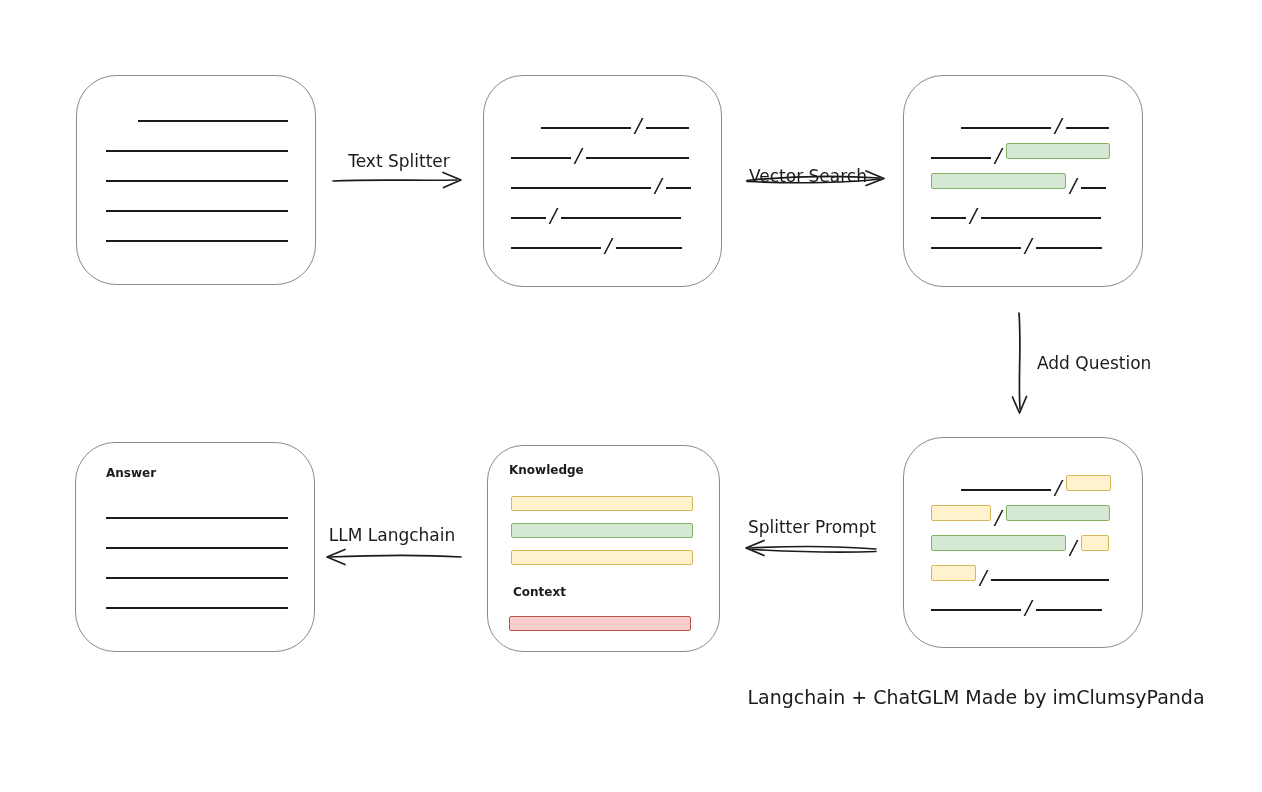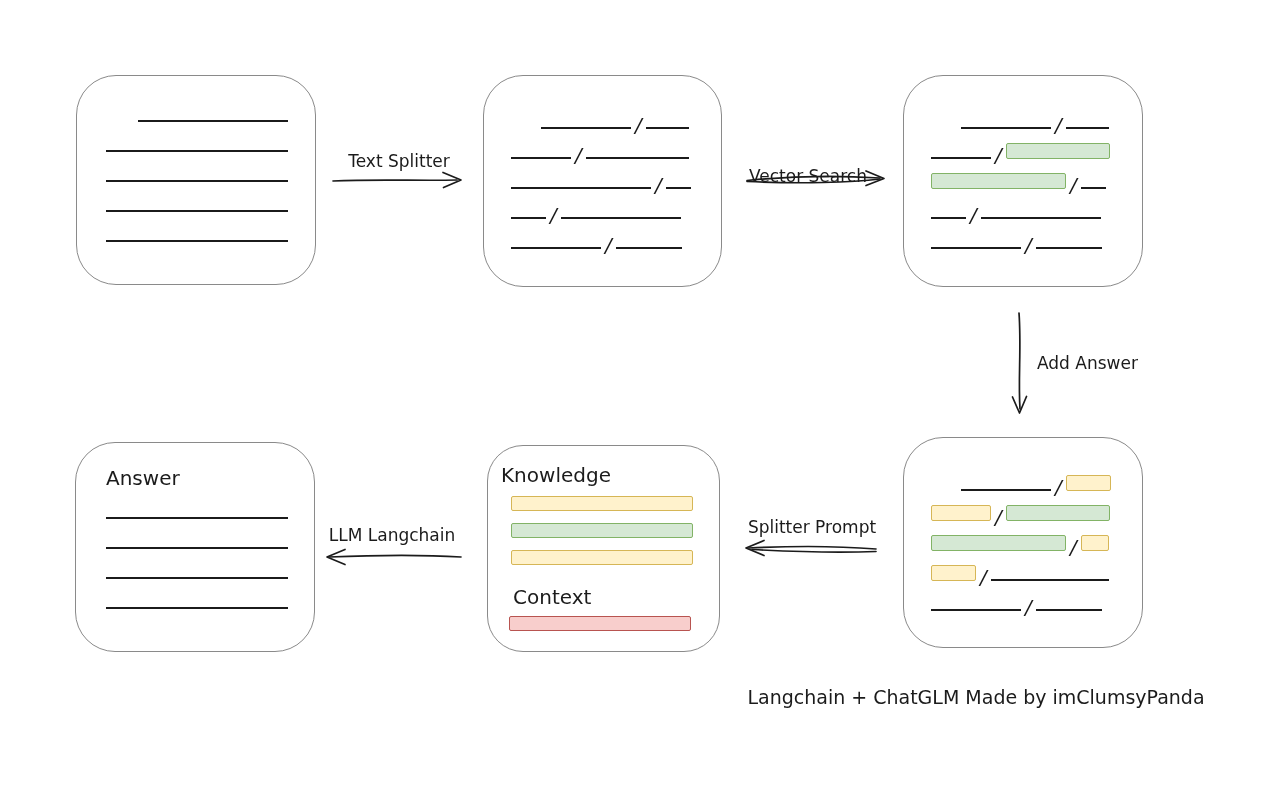--- a/index.html
+++ b/index.html
@@ -26,21 +26,21 @@
   .doc-line { height:0; border-bottom:2px solid var(--line,#1b1b1b); margin-bottom:28px; }
 
   .rows { padding:23px 0 0 27px; }
   .seg-row { display:flex; align-items:flex-end; height:30px; }
   .seg-line { height:0; border-bottom:2px solid var(--line,#1b1b1b); }
   .seg-bar { height:16px; border-radius:2px; }
   .seg-bar.green  { background:var(--green-fill,#d5e8d4);  border:1.5px solid var(--green-border,#82b366); }
   .seg-bar.yellow { background:var(--yellow-fill,#fff2cc); border:1.5px solid var(--yellow-border,#d6b656); }
   .slash { font-size:20px; line-height:16px; margin:0 4px -4px 4px; font-weight:500; font-style:italic; color:var(--line,#1b1b1b); }
 
-  .inbox-label { position:absolute; font-size:20px; font-weight:400; color:var(--line,#1b1b1b); }
+  .inbox-label { position:absolute; font-size:12px; font-weight:700; color:var(--line,#1b1b1b); }
   .prompt-bars { position:absolute; left:23px; top:50px; }
   .prompt-bar  { width:182px; height:15px; border-radius:2px; margin-bottom:12px; }
   .prompt-bar.green  { background:var(--green-fill,#d5e8d4);  border:1.5px solid var(--green-border,#82b366); }
   .prompt-bar.yellow { background:var(--yellow-fill,#fff2cc); border:1.5px solid var(--yellow-border,#d6b656); }
   .prompt-bar.red    { background:var(--red-fill,#f8cecc);    border:1.5px solid var(--red-border,#b85450); }
   .question-bars { position:absolute; left:21px; top:170px; }
 
   .answer-lines { position:absolute; left:30px; top:74px; }
   .answer-lines .doc-line { width:182px; }
 
@@ -152,21 +152,21 @@
           <div class="seg-line" style="width: 120px;"></div>
         </div>
         <div class="seg-row">
           <div class="seg-line" style="width: 90px;"></div>
           <span class="slash">/</span>
           <div class="seg-line" style="width: 66px;"></div>
         </div>
       </div>
   </div>
 
-  <div class="arrow-label" style="left:1037px; top:353px;">Add Answer</div>
+  <div class="arrow-label" style="left:1037px; top:353px;">Add Question</div>
 
   <div class="box box-ctx">
     <div class="rows">
         <div class="seg-row" style="padding-left: 30px;">
           <div class="seg-line" style="width: 90px;"></div>
           <span class="slash">/</span>
           <div class="seg-bar yellow" style="width: 45px;"></div>
         </div>
         <div class="seg-row">
           <div class="seg-bar yellow" style="width: 60px;"></div>
@@ -187,21 +187,21 @@
           <div class="seg-line" style="width: 90px;"></div>
           <span class="slash">/</span>
           <div class="seg-line" style="width: 66px;"></div>
         </div>
       </div>
   </div>
 
   <div class="arrow-label centered" style="left:812px; top:517px;">Splitter Prompt</div>
 
   <div class="box box-prompt">
-    <div class="inbox-label" style="left:13px; top:17px;">Knowledge</div>
+    <div class="inbox-label" style="left:21px; top:17px;">Knowledge</div>
     <div class="prompt-bars">
         <div class="prompt-bar yellow"></div>
         <div class="prompt-bar green"></div>
         <div class="prompt-bar yellow"></div>
       </div>
     <div class="inbox-label" style="left:25px; top:139px;">Context</div>
     <div class="question-bars">
         <div class="prompt-bar red"></div>
       </div>
   </div>

